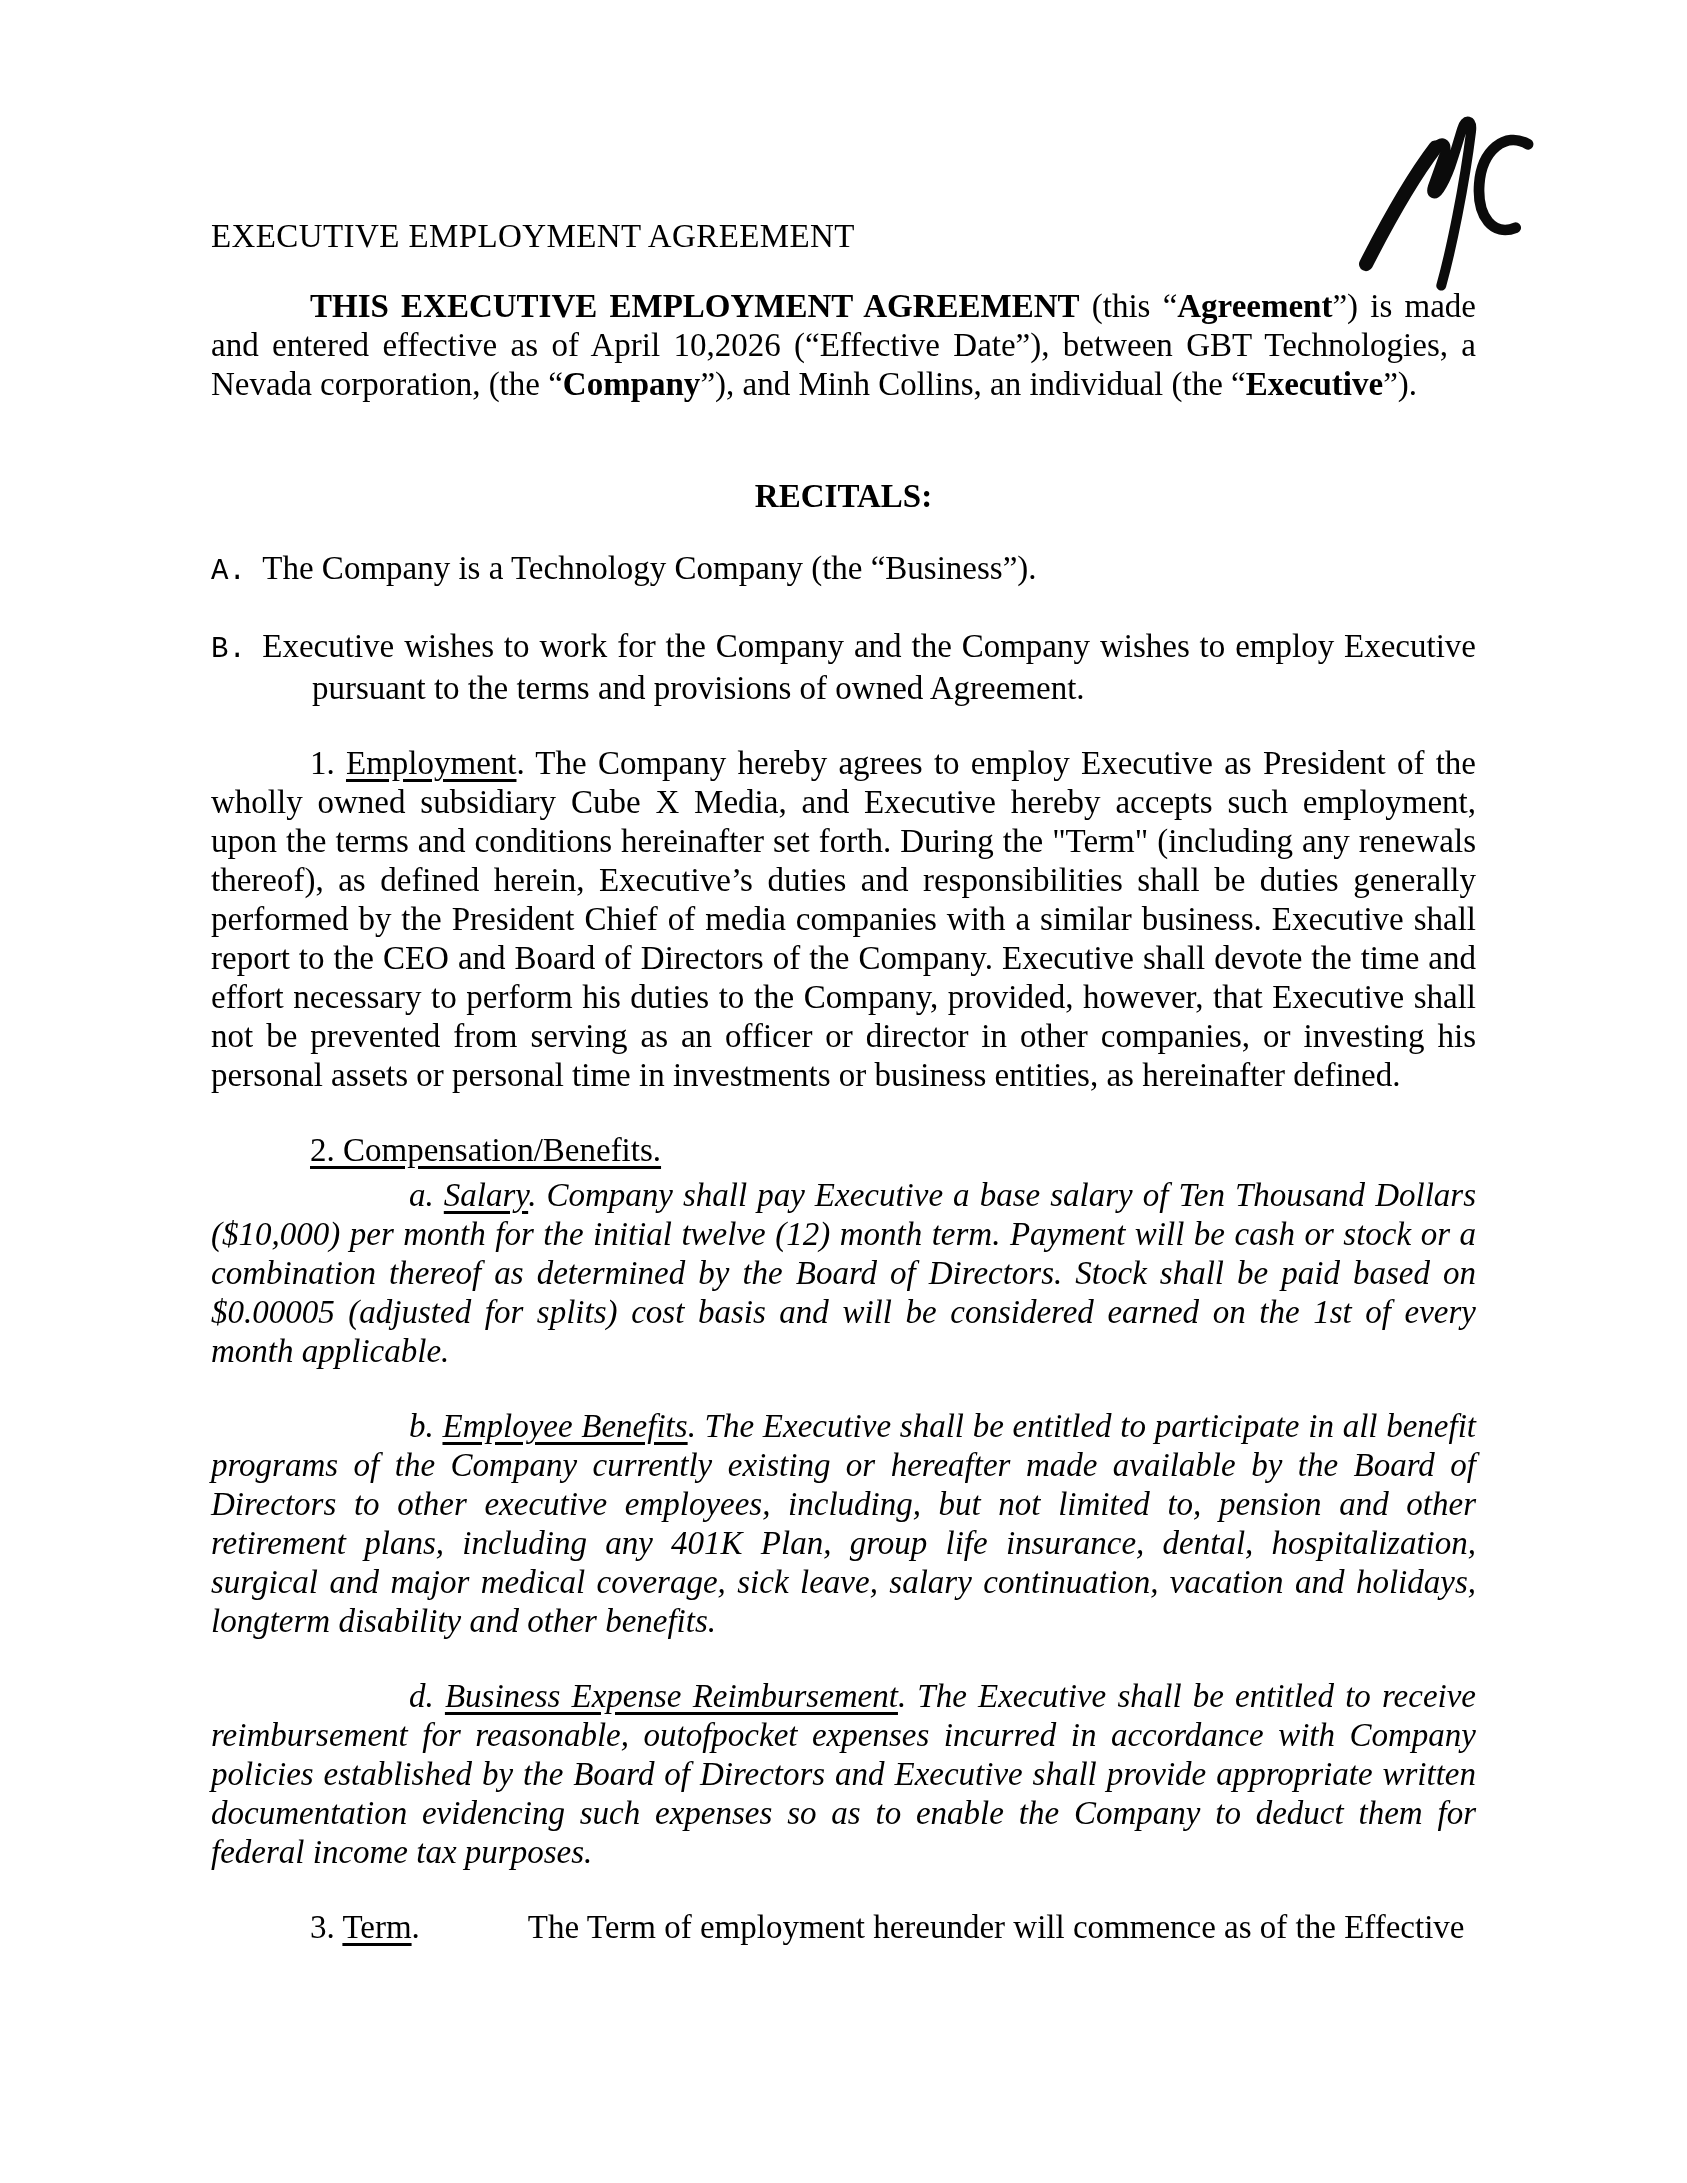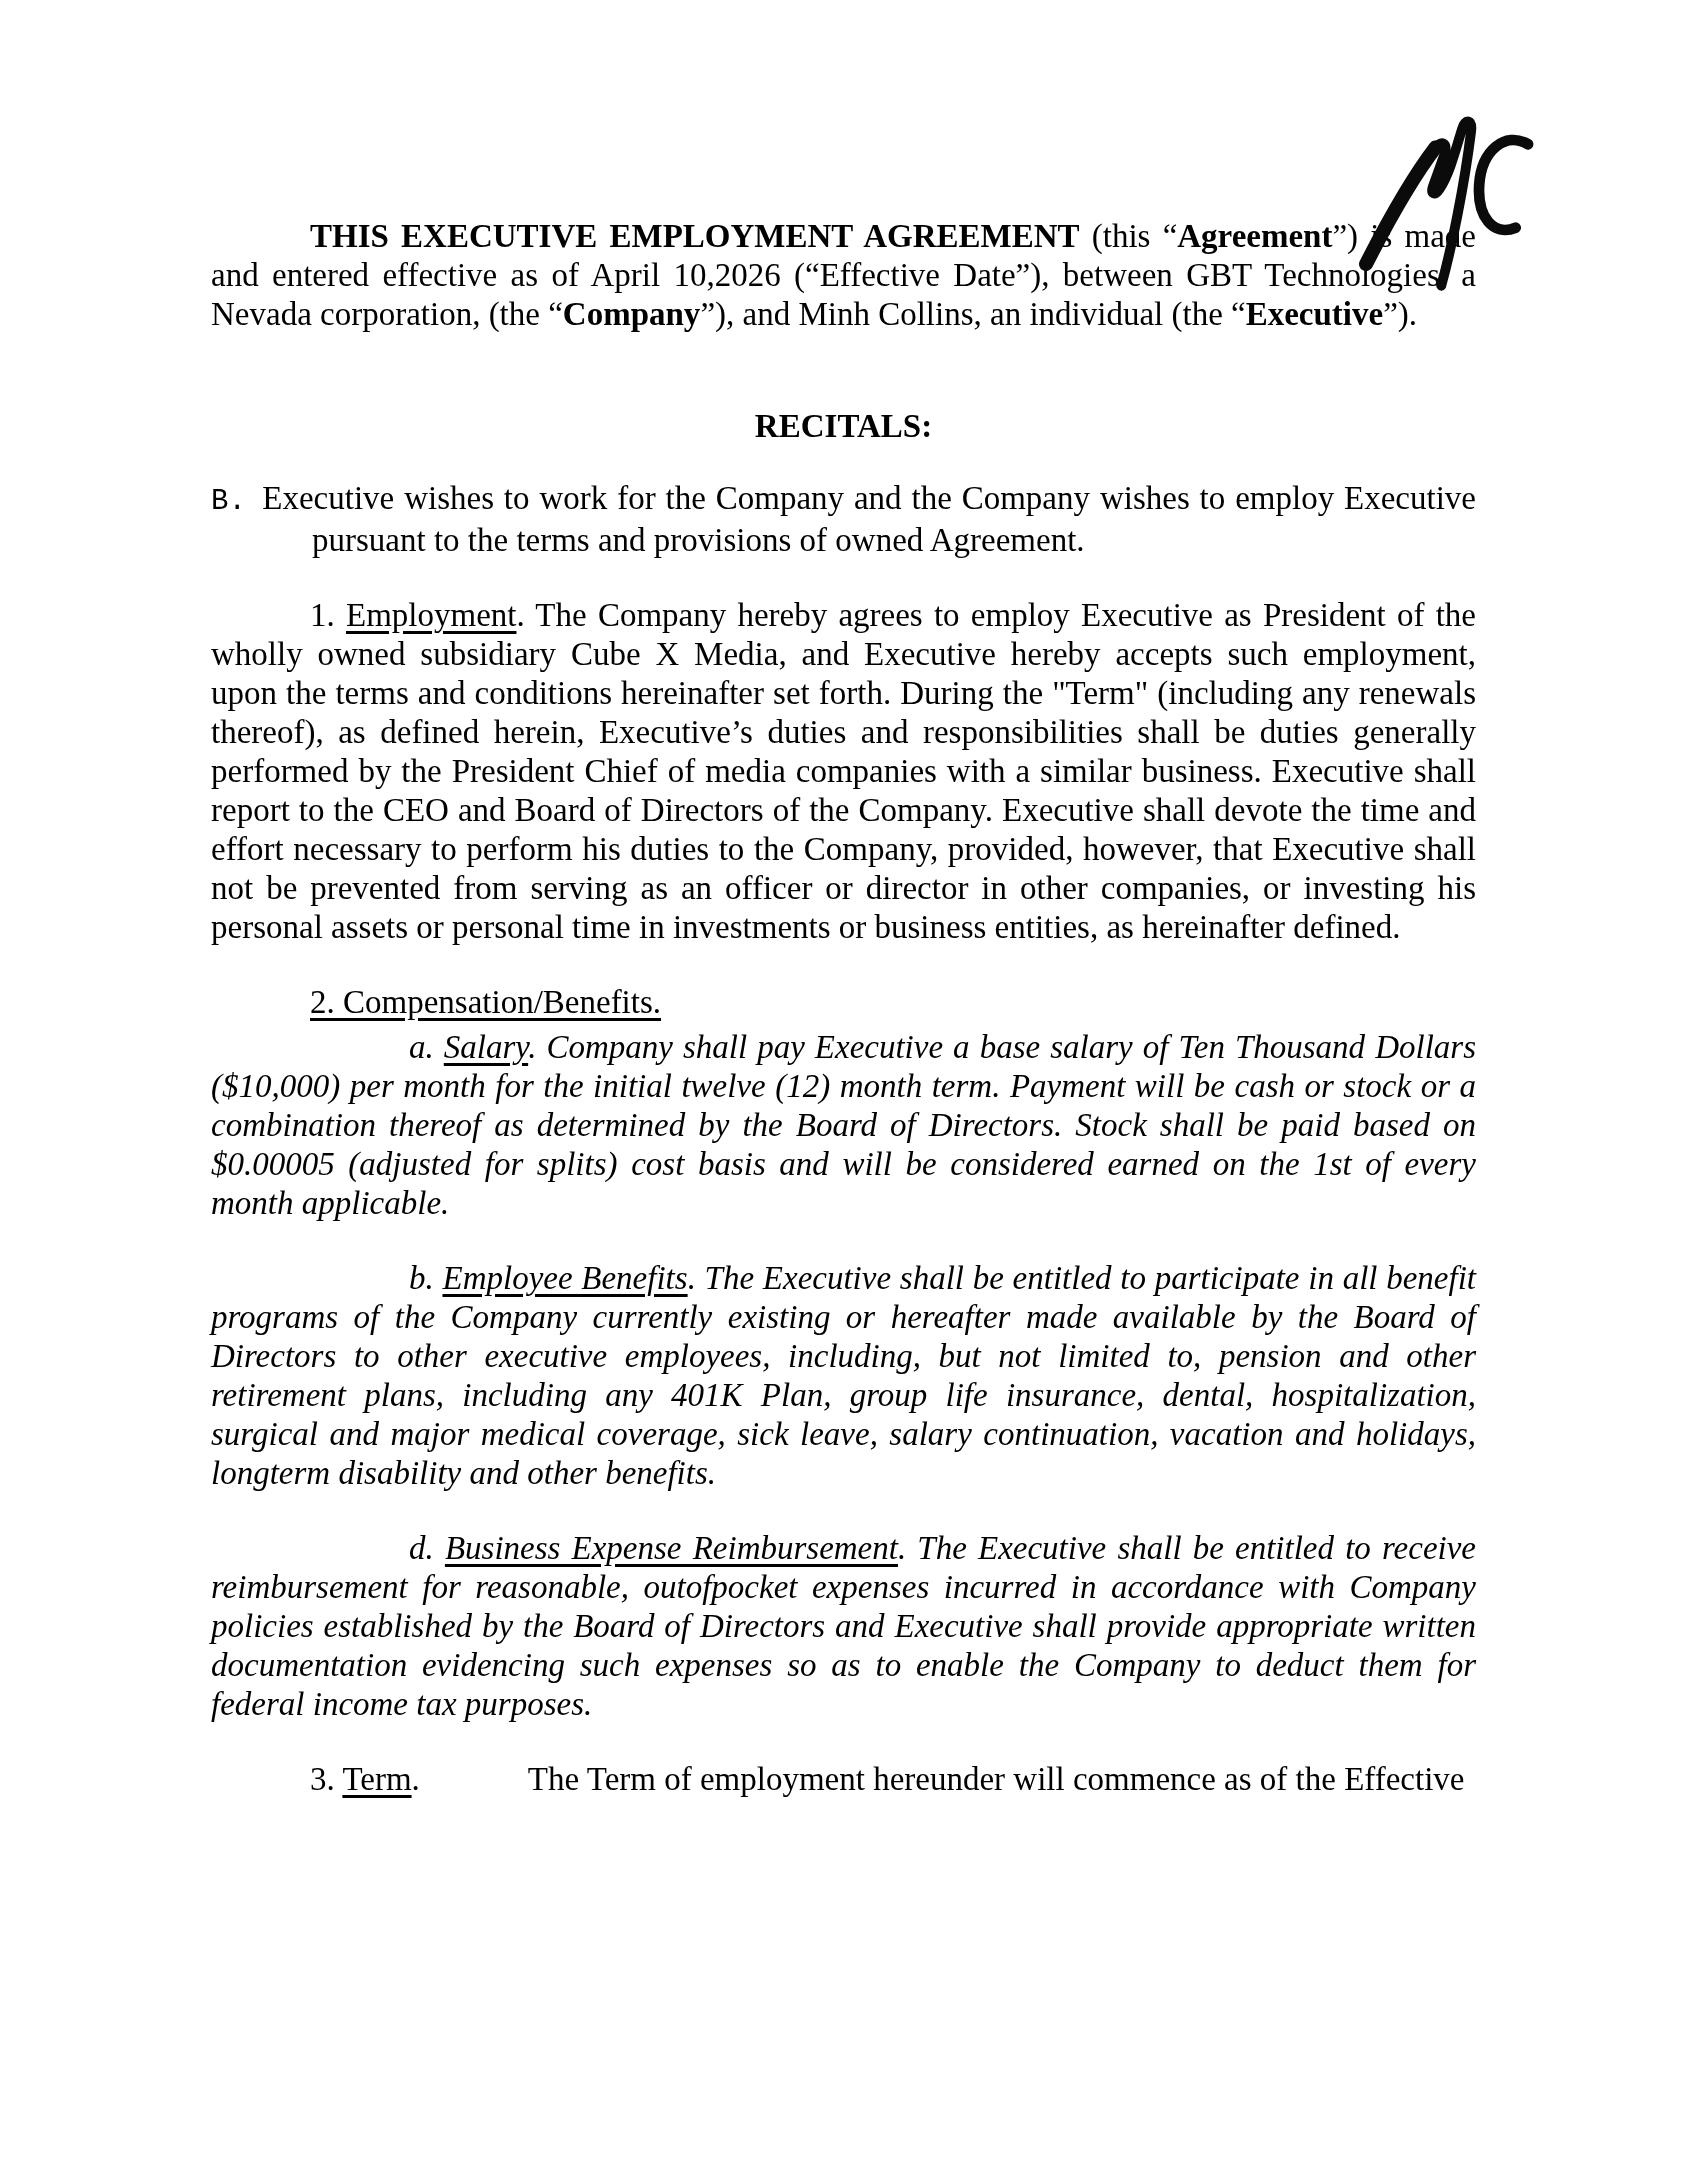--- a/index.html
+++ b/index.html
@@ -55,24 +55,26 @@
 <div class="page">
 
   <svg class="sig" viewBox="0 0 268 248" aria-hidden="true">
     <g fill="none" stroke="#0b0b0b" stroke-linecap="round" stroke-linejoin="round">
       <path d="M30 207 C55 158 88 100 114 66" stroke-width="17"></path>
       <path d="M30 207 C55 152 92 92 112 68 C122 56 129 60 125 74 L111 113 C108 122 113 125 119 116 C131 98 138 70 146 44 C150 30 159 32 157 47 C149 112 133 190 121 233" stroke-width="12"></path>
       <path d="M226 62 C198 46 170 70 167 110 C164 150 184 174 211 163" stroke-width="13"></path>
     </g>
   </svg>
 
+  <p class="doc-title">EXECUTIVE EMPLOYMENT AGREEMENT</p>
 
   <div>
       <p class="blk p1"><span class="b ">THIS EXECUTIVE EMPLOYMENT AGREEMENT</span><span class=""> (this “</span><span class="b ">Agreement</span><span class="">”) is made and entered effective as of April 10,2026 (“Effective Date”), between GBT Technologies, a Nevada corporation, (the “</span><span class="b ">Company</span><span class="">”), and Minh Collins, an individual (the “</span><span class="b ">Executive</span><span class="">”).</span></p>
       <p class="blk center"><span class="b ">RECITALS:</span></p>
+      <p class="blk recital"><span class="marker">A.</span><span class="">The Company is a Technology Company (the “Business”).</span></p>
       <p class="blk recital"><span class="marker">B.</span><span class="">Executive wishes to work for the Company and the Company wishes to employ Executive pursuant to the terms and provisions of owned Agreement.</span></p>
       <p class="blk p1"><span class="">1. </span><span class="u">Employment</span><span class="">.  The Company hereby agrees to employ Executive as President of the wholly owned subsidiary Cube X Media, and Executive hereby accepts such employment, upon the terms and conditions hereinafter set forth.  During the "Term" (including any renewals thereof), as defined herein, Executive’s duties and responsibilities shall be duties generally performed by the President Chief of media companies with a similar business.  Executive shall report to the CEO and Board of Directors of the Company.  Executive shall devote the time and effort necessary to perform his duties to the Company, provided, however, that Executive shall not be prevented from serving as an officer or director in other companies, or investing his personal assets or personal time in investments or business entities, as hereinafter defined.</span></p>
       <p class="blk p1 tight"><span class="u">2. Compensation/Benefits.</span></p>
       <p class="blk p2"><span class="">a. </span><span class="u">Salary</span><span class="">.  Company shall pay Executive a base salary of Ten Thousand Dollars ($10,000) per month for the initial twelve (12) month term. Payment will be cash or stock or a combination thereof as determined by the Board of Directors. Stock shall be paid based on $0.00005 (adjusted for splits) cost basis and will be considered earned on the 1st of every month applicable.</span></p>
       <p class="blk p2"><span class="">b. </span><span class="u">Employee Benefits</span><span class="">.  The Executive shall be entitled to participate in all benefit programs of the Company currently existing or hereafter made available by the Board of Directors to other executive employees, including, but not limited to, pension and other retirement plans, including any 401K Plan, group life insurance, dental, hospitalization, surgical and major medical coverage, sick leave, salary continuation, vacation and holidays, longterm disability and other benefits.</span></p>
       <p class="blk p2"><span class="">d. </span><span class="u">Business Expense Reimbursement</span><span class="">.  The Executive shall be entitled to receive reimbursement for reasonable, outofpocket expenses incurred in accordance with Company policies established by the Board of Directors and Executive shall provide appropriate written documentation evidencing such expenses so as to enable the Company to deduct them for federal income tax purposes.</span></p>
       <p class="blk p1"><span class="">3. </span><span class="u">Term</span><span class="">.</span><span class="tab"></span><span class="">The Term of employment hereunder will commence as of the Effective</span></p>
     </div>
 
 </div>

